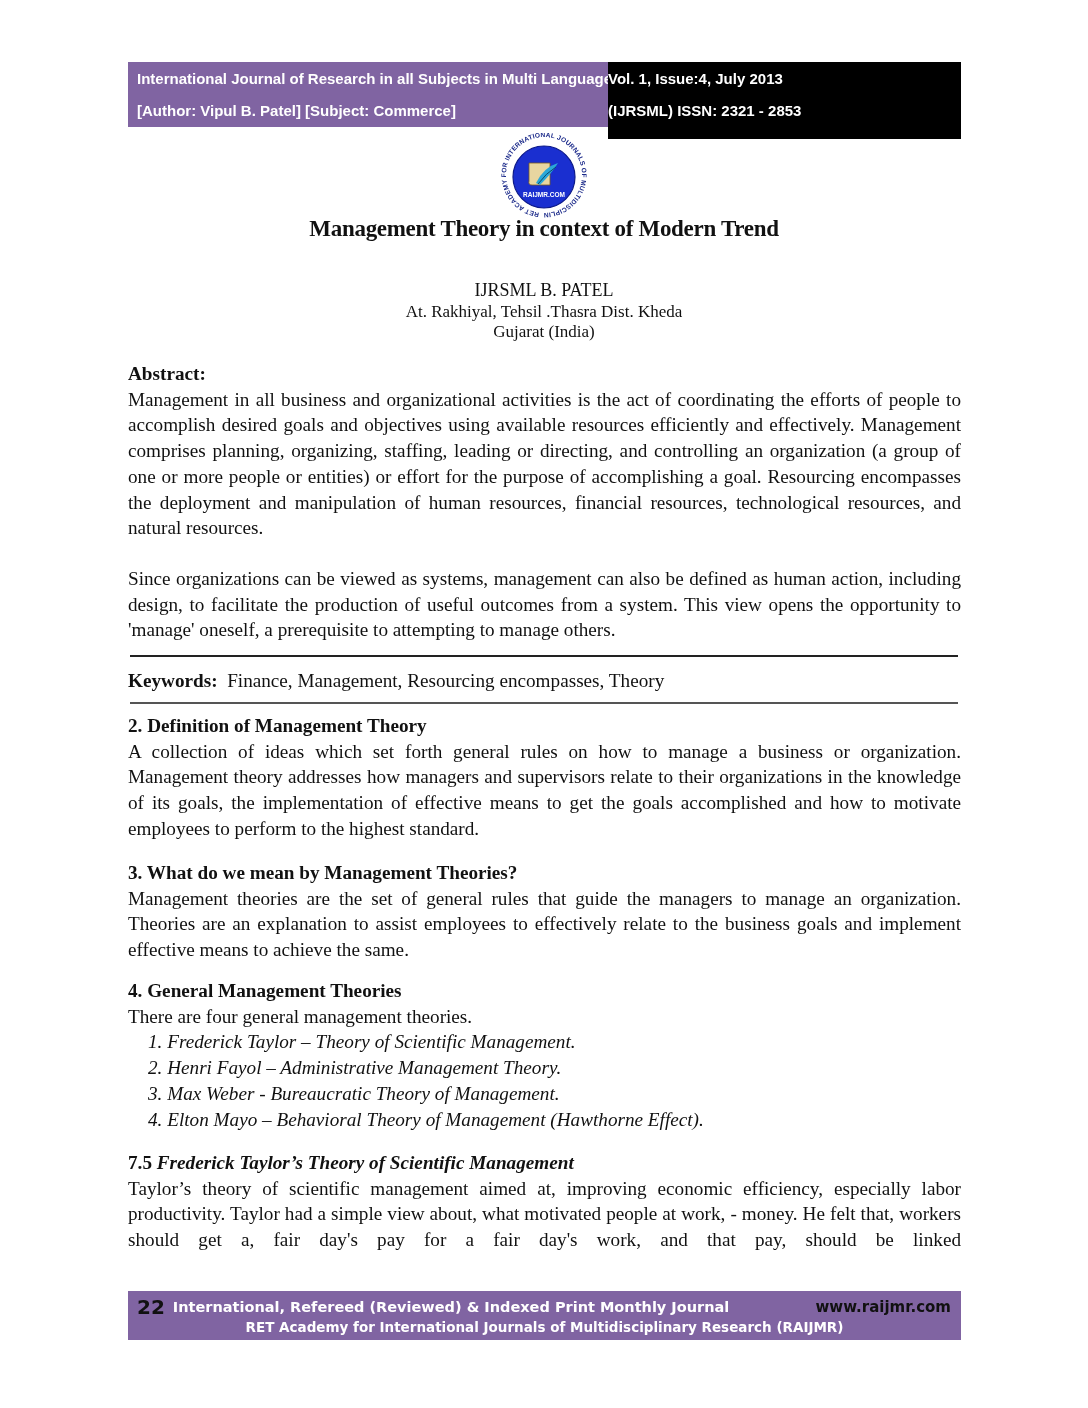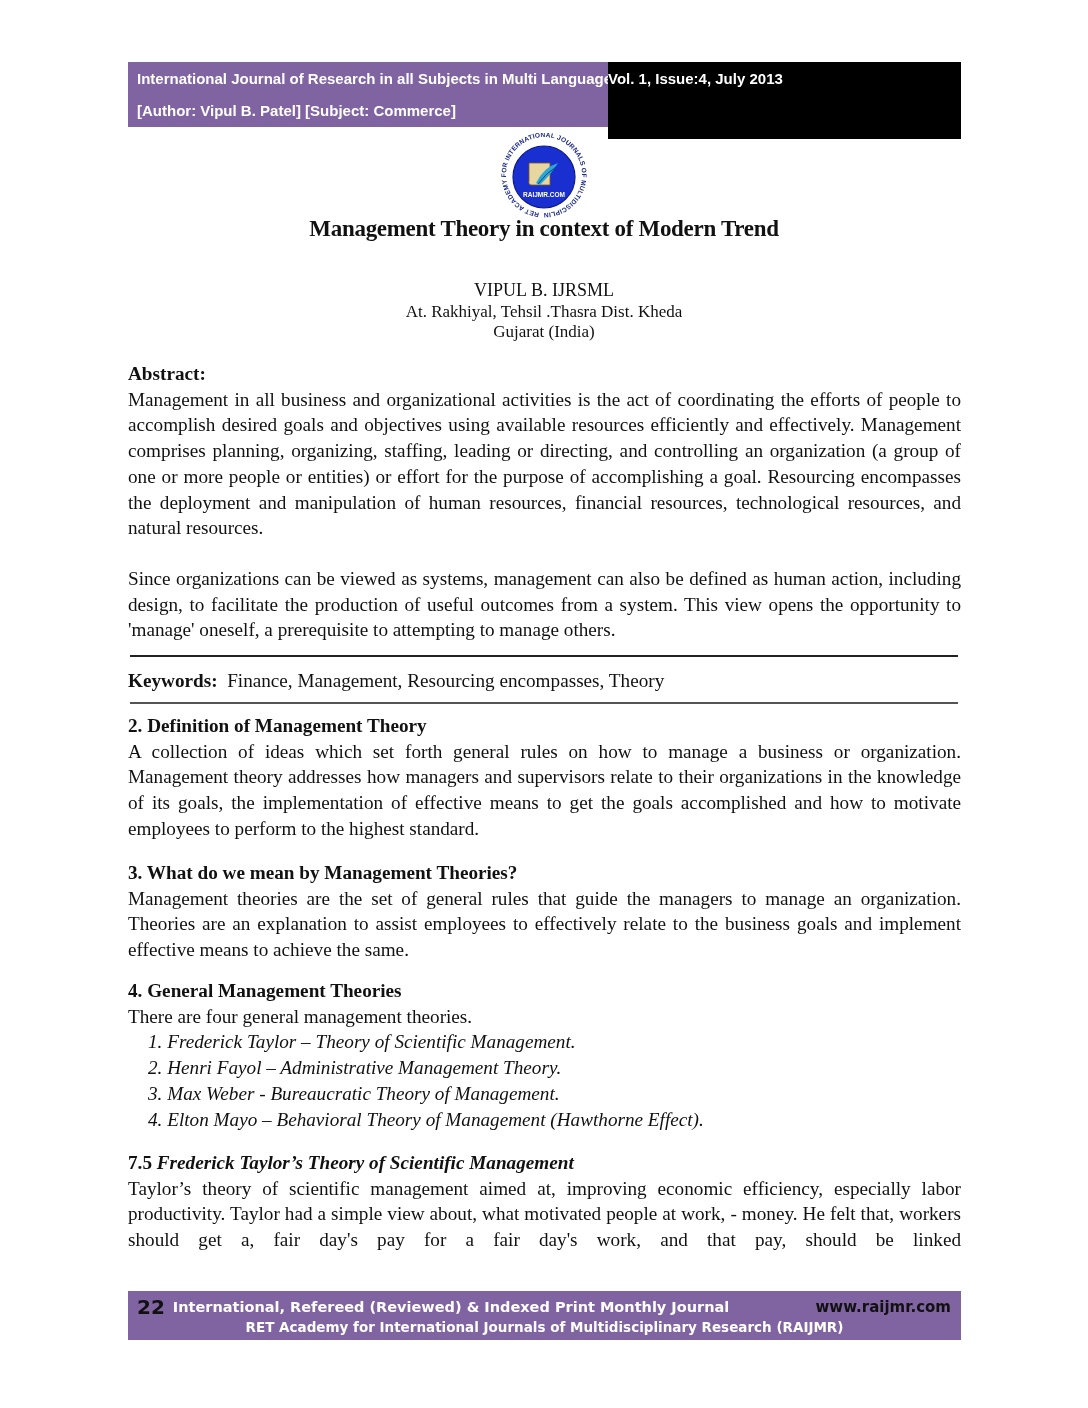--- a/index.html
+++ b/index.html
@@ -54,20 +54,21 @@
 </head>
 <body>
 
 <div class="hdr">
   <div class="hdr-left">
     <div class="hdr-line">International Journal of Research in all Subjects in Multi Languages</div>
     <div class="hdr-line">[Author: Vipul B. Patel] [Subject: Commerce]</div>
   </div>
   <div class="hdr-right">
     <div class="hdr-line">Vol. 1, Issue:4, July  2013</div>
+    <div class="hdr-line">(IJRSML)  ISSN: 2321 - 2853</div>
   </div>
 </div>
 
 <div class="logo">
   <svg width="104" height="88" viewBox="0 0 104 88">
     <defs>
       <path id="ringpath" d="M 52 80 A 38 38 0 1 1 52.01 80"></path>
     </defs>
     <circle cx="52" cy="44" r="43" fill="#ffffff"></circle>
     <text font-family="Liberation Sans, sans-serif" font-size="6.6" font-weight="bold" fill="#1b2a8a" letter-spacing="0.2">
@@ -78,21 +79,21 @@
     <path d="M37 30 L58 30 L58 52 L40 52 Q36 52 37 48 Z" fill="#e8d6a0" stroke="#7a5a20" stroke-width="0.8"></path>
     <path d="M44 50 Q52 34 66 30 Q60 40 48 52 Z" fill="#2aa7d8"></path>
     <path d="M46 51 Q54 40 64 34" stroke="#0b4a6a" stroke-width="1" fill="none"></path>
     <text x="52" y="64" text-anchor="middle" font-family="Liberation Sans, sans-serif" font-size="6.5" fill="#ffffff" font-weight="bold">RAIJMR.COM</text>
   </svg>
 </div>
 
 <div class="title">Management Theory in context of Modern Trend</div>
 
 <div class="author-block">
-  <div class="name">VIPUL B. IJRSML</div>
+  <div class="name">IJRSML B. PATEL</div>
   <div>At. Rakhiyal, Tehsil .Thasra Dist. Kheda</div>
   <div>Gujarat (India)</div>
 </div>
 
 <div class="content" style="top:361px;">
   <p class="h">Abstract:</p>
   <p>Management in all business and organizational activities is the act of coordinating the efforts of people to accomplish desired goals and objectives using available resources efficiently and effectively. Management comprises planning, organizing, staffing, leading or directing, and controlling an organization (a group of one or more people or entities) or effort for the purpose of accomplishing a goal. Resourcing encompasses the deployment and manipulation of human resources, financial resources, technological resources, and natural resources.</p>
 </div>
 
 <div class="content" style="top:566px;">

